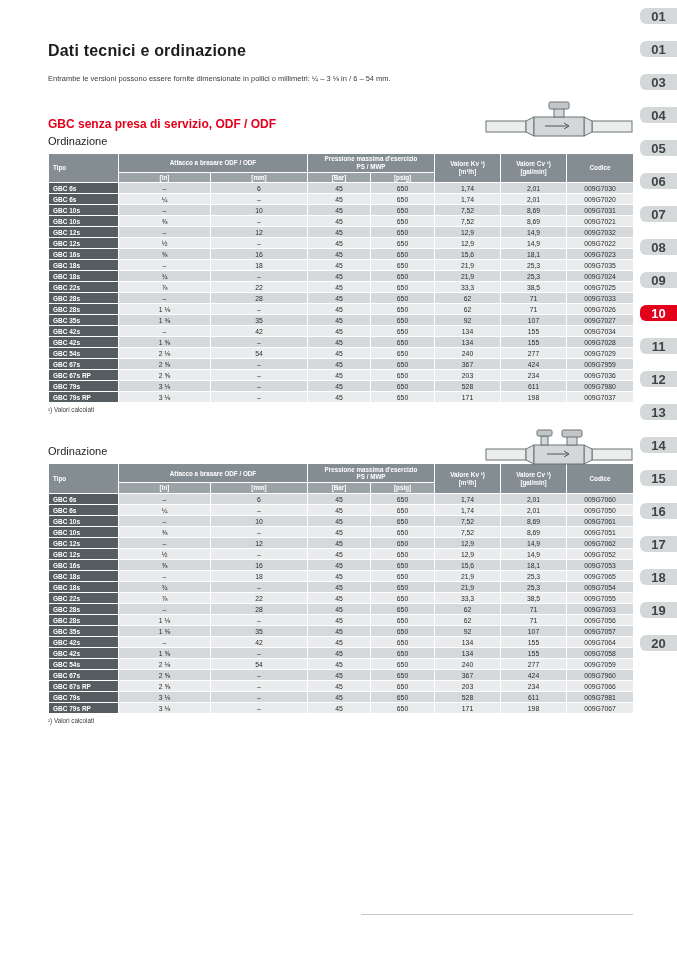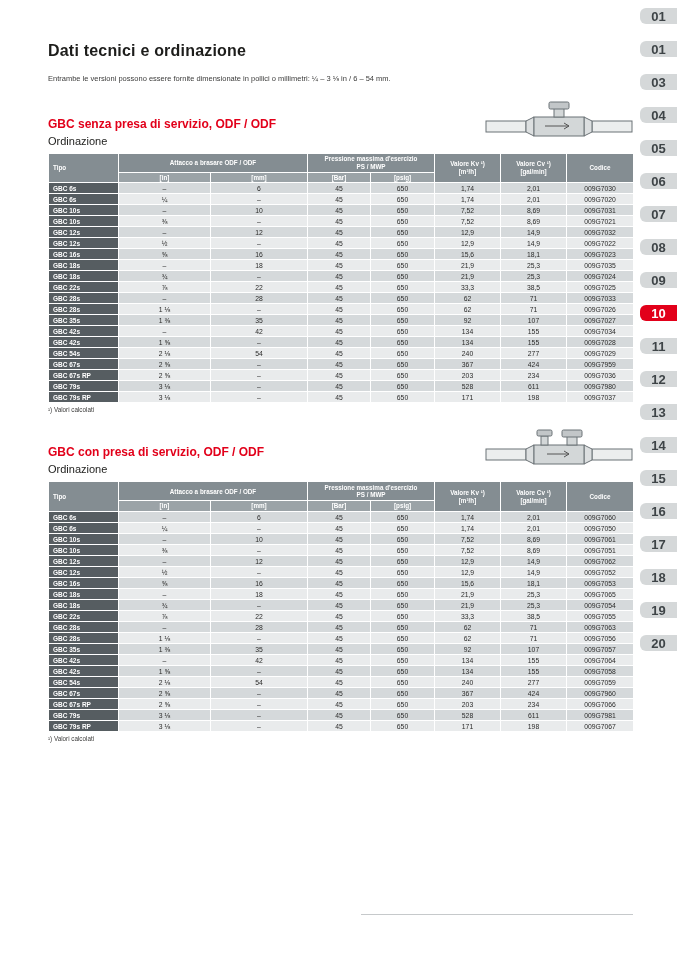--- a/index.html
+++ b/index.html
@@ -334,21 +334,20 @@
             <polygon points="107,22 99,18 99,37 107,33" fill="#dcdfe0"></polygon>
             <rect x="49" y="18" width="50" height="19" fill="#d3d7d8"></rect>
             <rect x="56" y="9" width="7" height="9" fill="#d3d7d8"></rect>
             <rect x="52" y="3" width="15" height="6" rx="1.5" fill="#c2c6c8"></rect>
             <rect x="82" y="9" width="10" height="9" fill="#d3d7d8"></rect>
             <rect x="77" y="3" width="20" height="7" rx="1.5" fill="#c2c6c8"></rect>
           </g>
           <path d="M62 27 h22 m0 0 l-5 -3 m5 3 l-5 3" stroke="#555" stroke-width="1" fill="none"></path>
         </svg>
       </div>
-      <h2 class="red-heading">GBC con presa di servizio, ODF / ODF</h2>
       <div class="sub-heading">Ordinazione</div>
 
       <table class="data">
         <colgroup>
           <col style="width:70px">
             <col style="width:92px">
             <col style="width:97px">
             <col style="width:63px">
           <col style="width:64px">
             <col style="width:66px">

